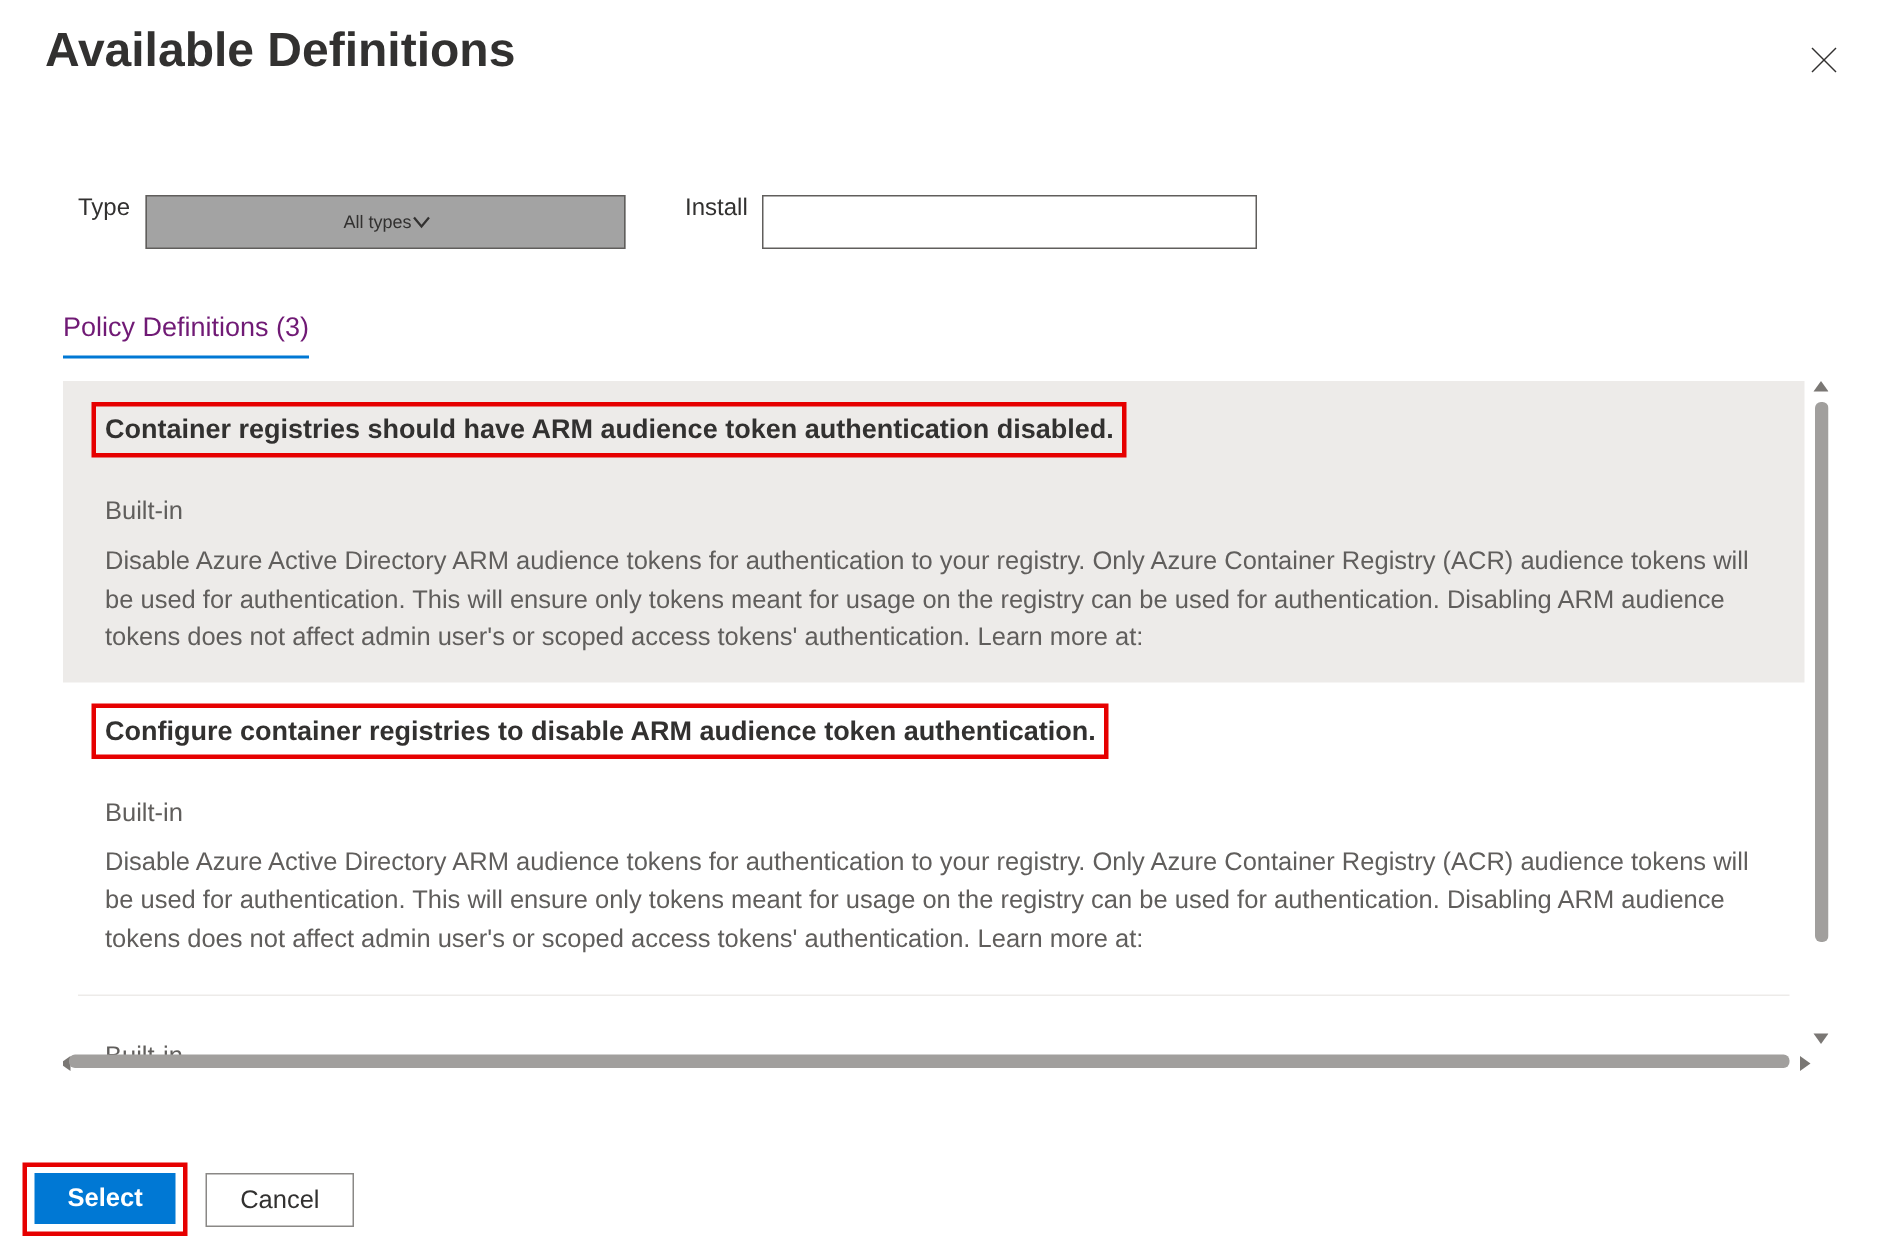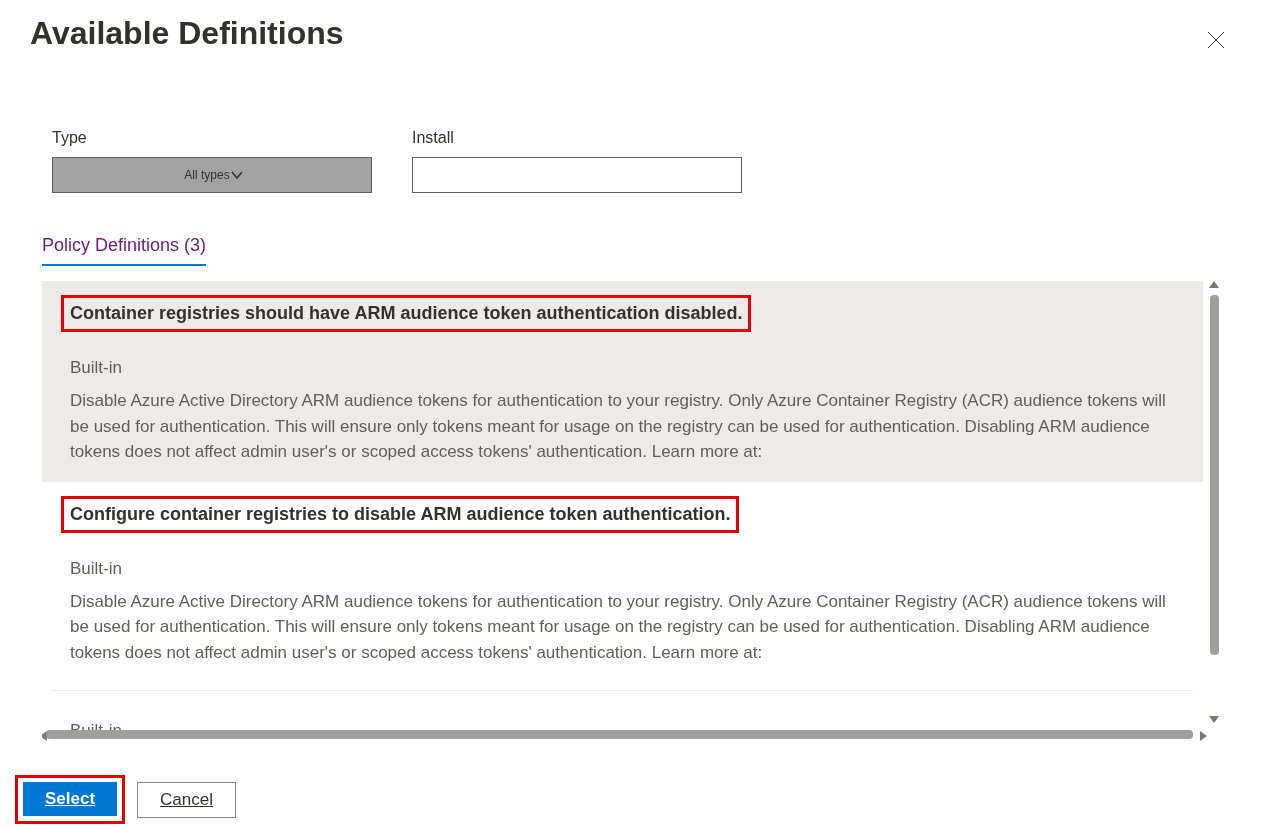--- a/index.html
+++ b/index.html
@@ -37,21 +37,21 @@
       stroke: #323130;
       stroke-width: 1;
     }
     .filters {
       display: flex;
       gap: 40px;
       padding: 70px 52px 0 52px;
     }
     .filter-group {
       display: flex;
-      flex-direction: column;
+      flex-direction: row;
       gap: 10px;
     }
     .filter-label {
       font-size: 16px;
       color: #323130;
     }
     .dropdown {
       width: 320px;
       height: 36px;
       border: 1px solid #605e5c;
@@ -211,21 +211,20 @@
       border: 3px solid #e60000;
       padding: 4px 5px 5px 5px;
     }
     .btn {
       font-family: inherit;
       font-size: 17px;
       font-weight: 600;
       padding: 7px 22px;
       border: none;
       cursor: pointer;
-      text-decoration: underline;
     }
     .btn-primary {
       background: #0078d4;
       color: #fff;
     }
     .btn-secondary {
       background: #fff;
       color: #323130;
       border: 1px solid #8a8886;
       font-weight: 400;

